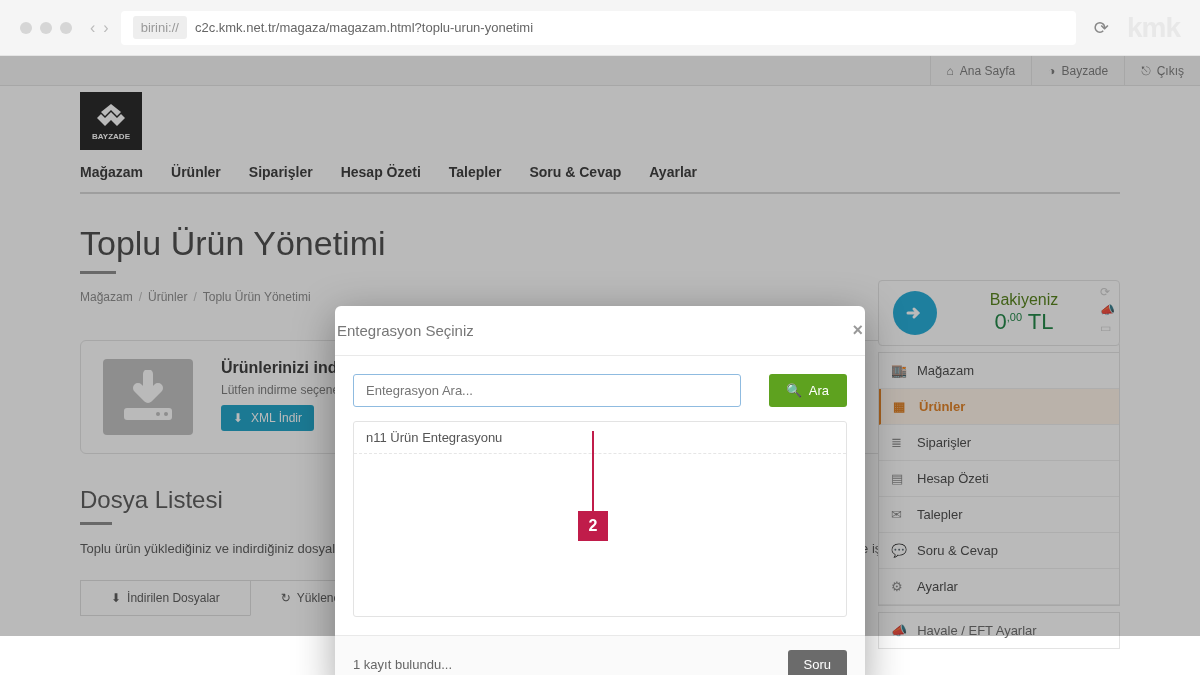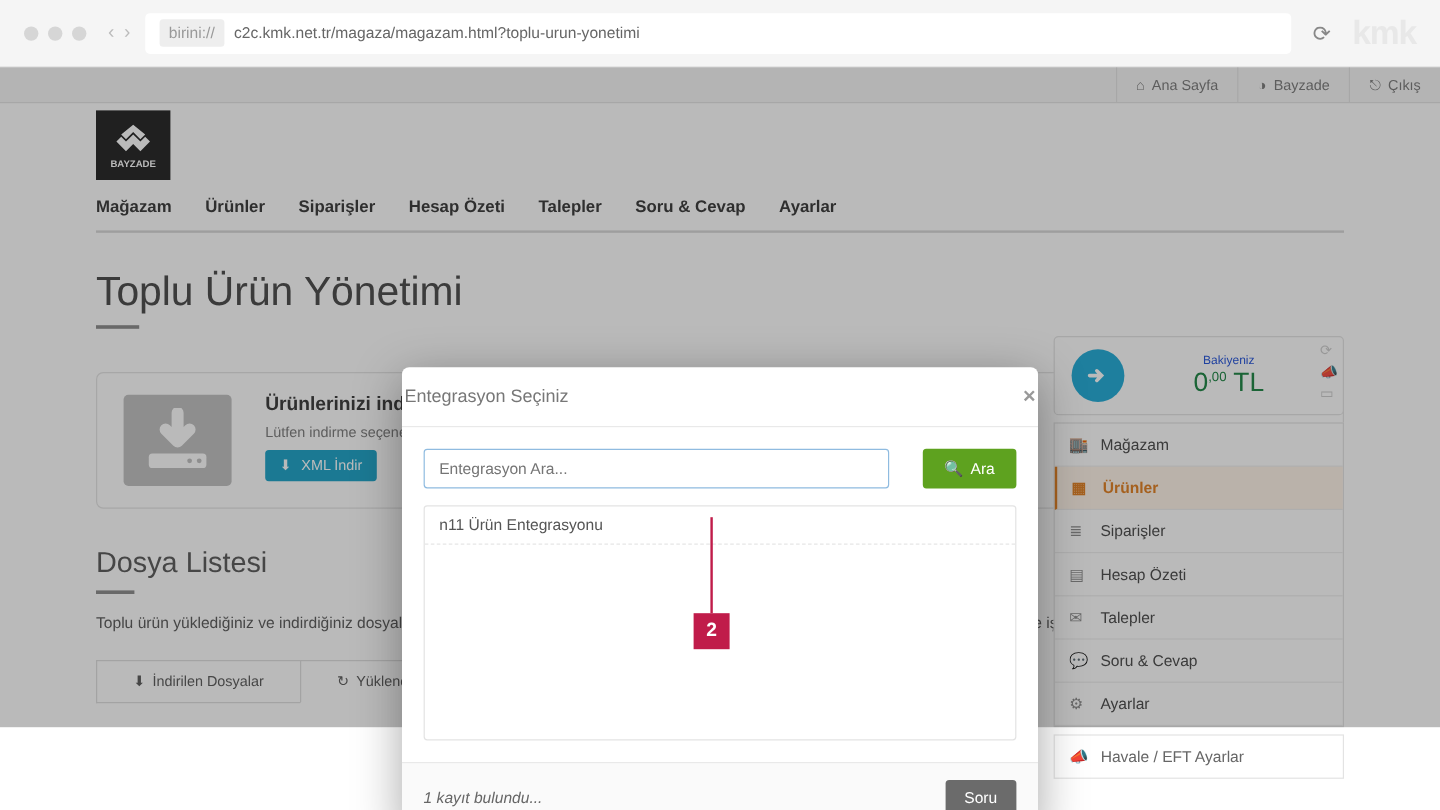--- a/index.html
+++ b/index.html
@@ -35,42 +35,42 @@
 .section-title + .underline{margin-top:8px;width:32px}
 .sec-desc{font-size:13px;color:#555;margin-top:14px;line-height:1.6}
 .tabs{display:flex;margin-top:20px}
 .tabs .tab{border:1px solid #ddd;padding:10px 30px;font-size:12px;color:#555;cursor:pointer;background:#fff;display:flex;align-items:center;gap:6px}
 .tabs .tab.active{border-bottom:1px solid #fff}
 .tabs .tab:first-child{border-right:none}
 .right-rail{position:absolute;right:80px;top:224px;width:242px}
 .balance-card{background:#fff;border:1px solid #e3e3e3;border-radius:4px;padding:10px 14px;display:flex;align-items:center;gap:6px;position:relative}
 .bal-ico{width:44px;height:44px;border-radius:50%;background:#1aa9d6;display:flex;align-items:center;justify-content:center;color:#fff}
 .bal-text{flex:1;text-align:center}
-.bal-text .lbl{font-size:10px;color:#1d4ed8}
+.bal-text .lbl{font-size:16px;color:#4d7c0f}
 .bal-text .val{font-size:22px;color:#15803d;font-weight:400}
 .bal-text .val sup{font-size:11px;vertical-align:super}
 .bal-side{position:absolute;right:4px;top:4px;color:#ccc;font-size:12px;display:flex;flex-direction:column;gap:4px}
 .side-list{margin-top:6px;border:1px solid #e3e3e3;background:#fff}
 .side-list .sitem{display:flex;align-items:center;gap:10px;padding:10px 12px;font-size:13px;color:#444;border-bottom:1px solid #eee;cursor:pointer}
 .side-list .sitem.active{background:#fff3e7;color:#e07b1a;font-weight:700;border-left:2px solid #e07b1a}
 .side-list .sitem .sico{width:16px;color:#888;font-size:13px}
 .side-list .sitem.active .sico{color:#e07b1a}
 .havale{margin-top:6px;border:1px solid #e3e3e3;padding:10px 12px;font-size:13px;color:#666;background:#fff;cursor:pointer;display:flex;align-items:center;gap:10px}
 .dim-overlay{position:absolute;inset:0;background:rgba(40,40,40,0.32);z-index:50}
 .modal{position:absolute;left:50%;top:250px;transform:translateX(-50%);width:530px;background:#fff;border-radius:6px;box-shadow:0 10px 40px rgba(0,0,0,0.35);z-index:60;overflow:hidden}
 .modal-head{padding:14px 2px;border-bottom:1px solid #e9e9e9;display:flex;justify-content:space-between;align-items:center;color:#777;font-size:15px}
 .modal-head .x{cursor:pointer;font-size:18px;font-weight:700;color:#999}
 .modal-body{padding:18px}
 .search-row{display:flex;gap:28px}
 .search-row input{flex:1;border:1px solid #8fbbe0;border-radius:3px;padding:8px 12px;font-size:13px;outline:none}
 .ara-btn{background:#5ea21f;color:#fff;border:none;border-radius:3px;padding:8px 18px;font-size:13px;cursor:pointer;display:flex;align-items:center;gap:6px}
 .result-box{margin-top:14px;border:1px solid #e3e3e3;border-radius:3px;height:196px;overflow:auto}
 .result-box .ritem{padding:8px 12px;font-size:13px;color:#555;border-bottom:1px dashed #e6e6e6;cursor:pointer}
 .modal-foot{display:flex;justify-content:space-between;align-items:center;padding:14px 18px;border-top:1px solid #e9e9e9;background:#fafafa}
-.modal-foot .count{font-size:13px;color:#666;font-style:italic}
+.modal-foot .count{font-size:13px;color:#666;}
 .kapat-btn{background:#6b6b6b;color:#fff;border:none;border-radius:3px;padding:7px 16px;font-size:13px;cursor:pointer}
 .callout{position:absolute;z-index:70}
 .callout .line{width:2px;height:80px;background:#c01c4a;margin:0 auto}
 .callout .box{width:30px;height:30px;background:#c01c4a;color:#fff;display:flex;align-items:center;justify-content:center;font-weight:700;font-size:16px}
 </style>
 </head>
 <body>
 
 <div class="browser-chrome">
   <div class="traffic-dots">
@@ -120,20 +120,21 @@
         <span>Ürünler</span>
         <span>Siparişler</span>
         <span>Hesap Özeti</span>
         <span>Talepler</span>
         <span>Soru &amp; Cevap</span>
         <span>Ayarlar</span>
       </div>
 
     <h1>Toplu Ürün Yönetimi</h1>
     <div class="underline"></div>
+    <div class="breadcrumb" id="breadcrumb"><span>Mağazam</span><span class="sep">/</span><span>Ürünler</span><span class="sep">/</span><span>Toplu Ürün Yönetimi</span></div>
 
     <div class="card">
       <div class="dl-ico">
         <svg width="60" height="54" viewBox="0 0 60 54">
             <path d="M30 4 L30 28 M30 28 L20 18 M30 28 L40 18" stroke="#fff" stroke-width="10" stroke-linecap="round" fill="none"></path>
             <rect x="6" y="38" width="48" height="12" rx="3" fill="#fff"></rect>
             <circle cx="40" cy="44" r="2" fill="#bfbfbf"></circle>
             <circle cx="48" cy="44" r="2" fill="#bfbfbf"></circle>
           </svg>
       </div>

